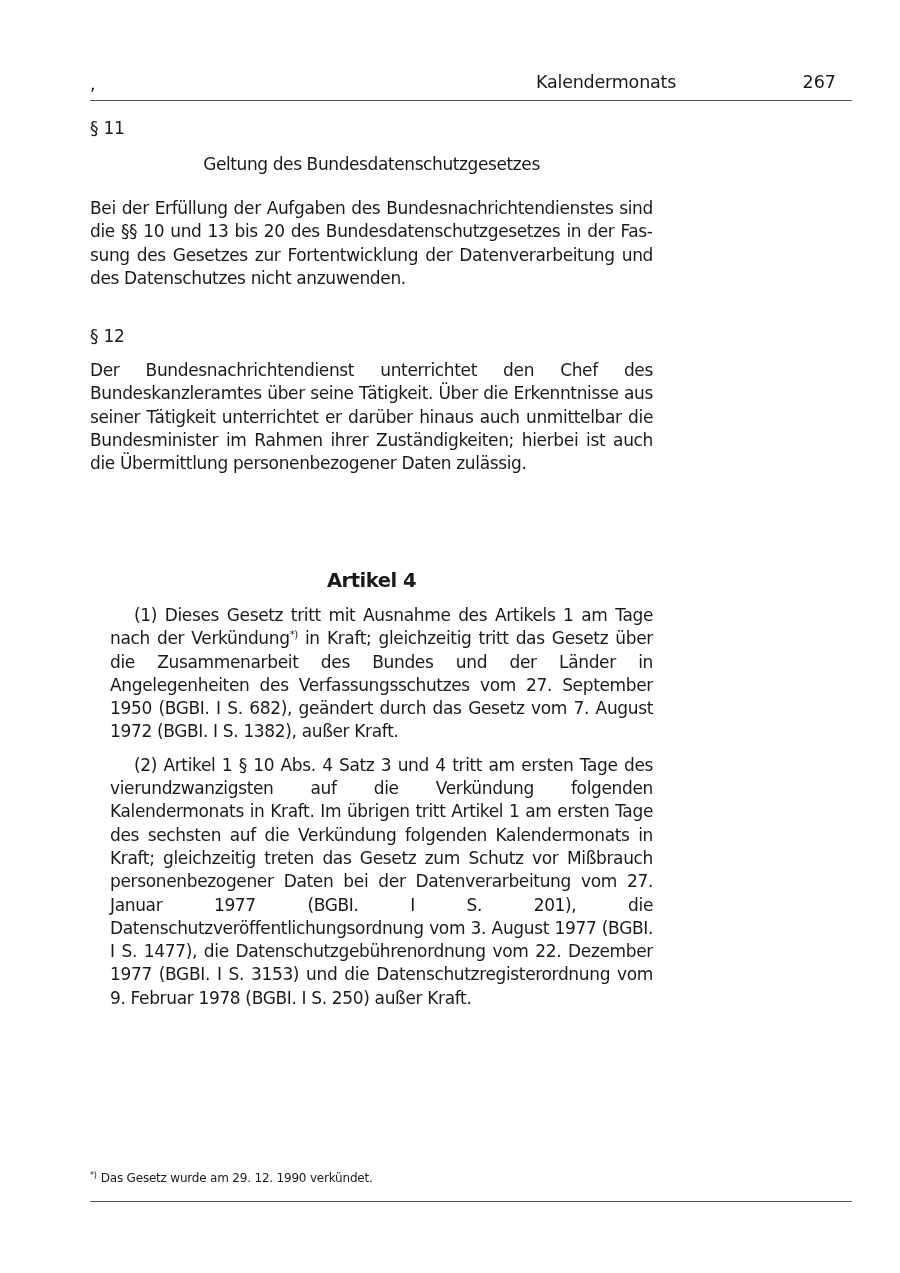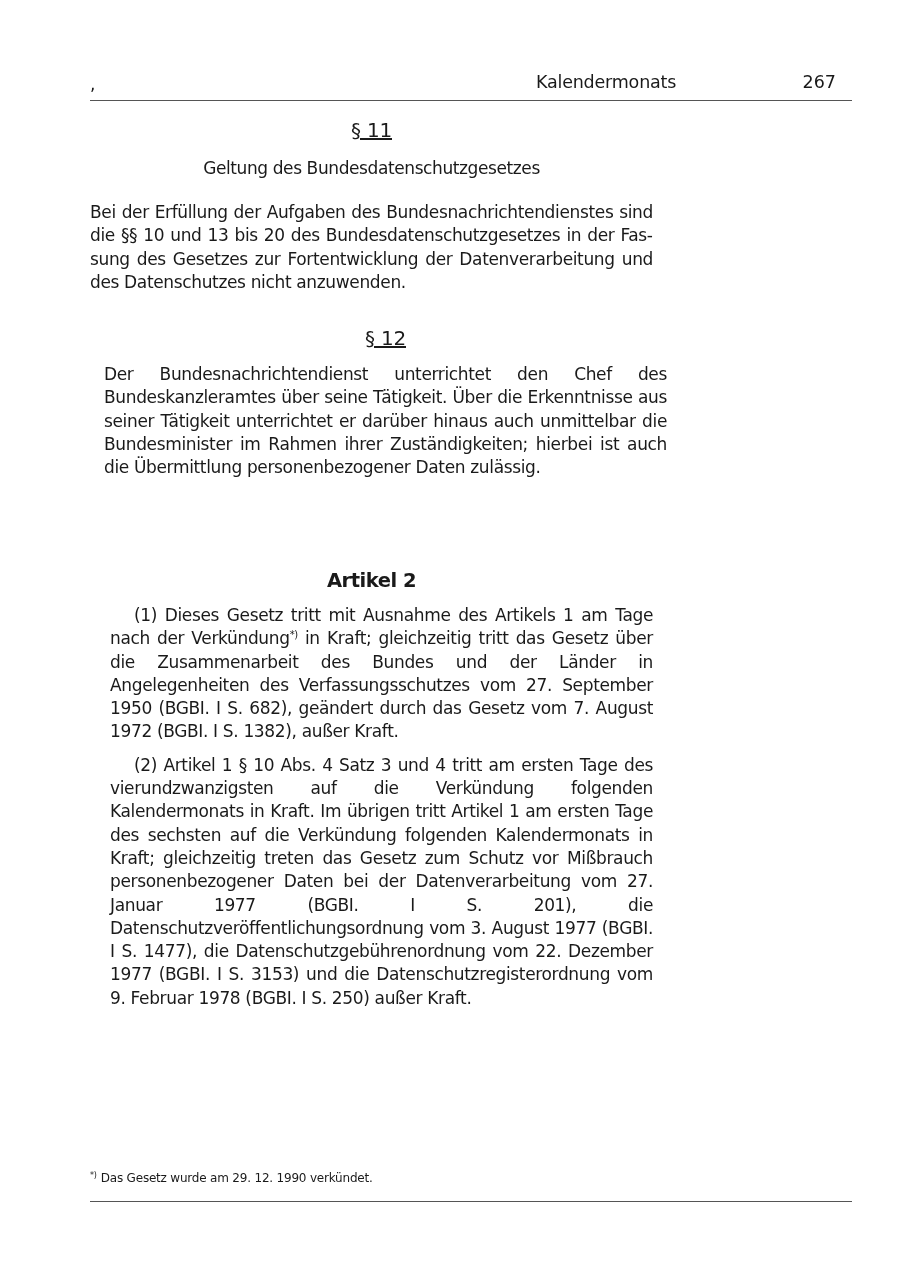--- a/index.html
+++ b/index.html
@@ -9,21 +9,21 @@
     }
     .running-head {
       position: absolute; left: 90px; top: 70px; width: 762px; height: 30px;
       border-bottom: 1px solid #555;
     }
     .rh-mark { position: absolute; left: 0; top: 4px; font-size: 17px; }
     .rh-title { position: absolute; left: 446px; top: 2px; font-size: 17.5px; letter-spacing: -0.2px; }
     .rh-page { position: absolute; right: 16px; top: 2px; font-size: 17.5px; }
 
     .col { position: absolute; left: 90px; width: 563px; }
-    .para-num { text-align: center; font-size: 20px; letter-spacing: -0.2px; text-decoration: underline; }
+    .para-num { text-align: left; font-size: 17px; letter-spacing: -0.2px; }
     .sec-title { text-align: center; font-weight: normal; font-size: 17px; letter-spacing: -0.4px; }
     .art-title { text-align: center; font-weight: bold; font-size: 19.5px; letter-spacing: -0.5px; }
     .body-text {
       font-size: 17px; line-height: 23.3px; text-align: justify; letter-spacing: -0.35px;
       hyphens: manual; word-spacing: 0px;
     }
     .body-text.indent { text-indent: 24px; margin-left: 20px; }
     sup.fn { font-size: 10px; vertical-align: 6px; line-height: 0; }
 
     .footnote {
@@ -40,25 +40,25 @@
   <span class="rh-title">Kalendermonats</span>
   <span class="rh-page">267</span>
 </div>
 
 <div class="col" style="top:118px;">
   <div class="para-num">§ 11</div>
   <div class="sec-title" style="margin-top:16px;">Geltung des Bundesdatenschutzgesetzes</div>
   <div class="body-text" style="margin-top:23px;">Bei der Erfüllung der Aufgaben des Bundesnachrichtendienstes sind die §§ 10 und 13 bis 20 des Bundesdatenschutzgesetzes in der Fas­sung des Gesetzes zur Fortentwicklung der Datenverarbeitung und des Datenschutzes nicht anzuwenden.</div>
 </div>
 
-<div class="col" style="top:326px;margin-left:14px;">
+<div class="col" style="top:326px;">
   <div class="para-num">§ 12</div>
   <div class="body-text" style="margin-top:13px;">Der Bundesnachrichtendienst unterrichtet den Chef des Bundeskanz­leramtes über seine Tätigkeit. Über die Erkenntnisse aus seiner Tätig­keit unterrichtet er darüber hinaus auch unmittelbar die Bundesmini­ster im Rahmen ihrer Zuständigkeiten; hierbei ist auch die Übermitt­lung personenbezogener Daten zulässig.</div>
 </div>
 
 <div class="col" style="top:569px;">
-  <div class="art-title">Artikel 2</div>
+  <div class="art-title">Artikel 4</div>
   <div class="body-text indent" style="margin-top:12px;"><span>(1) Dieses Gesetz tritt mit Ausnahme des Artikels 1 am Tage nach der Verkündung</span><sup class="fn">*)</sup><span> in Kraft; gleichzeitig tritt das Gesetz über die Zusam­menarbeit des Bundes und der Länder in Angelegenheiten des Ver­fassungsschutzes vom 27. September 1950 (BGBI. I S. 682), geän­dert durch das Gesetz vom 7. August 1972 (BGBI. I S. 1382), außer Kraft.</span></div>
   <div class="body-text indent" style="margin-top:10px;">(2) Artikel 1 § 10 Abs. 4 Satz 3 und 4 tritt am ersten Tage des vier­undzwanzigsten auf die Verkündung folgenden Kalendermonats in Kraft. Im übrigen tritt Artikel 1 am ersten Tage des sechsten auf die Verkündung folgenden Kalendermonats in Kraft; gleichzeitig treten das Gesetz zum Schutz vor Mißbrauch personenbezogener Daten bei der Datenverarbeitung vom 27. Januar 1977 (BGBI. I S. 201), die Datenschutzveröffentlichungsordnung vom 3. August 1977 (BGBI. I S. 1477), die Datenschutzgebührenordnung vom 22. Dezember 1977 (BGBI. I S. 3153) und die Datenschutzregisterordnung vom 9. Febru­ar 1978 (BGBI. I S. 250) außer Kraft.</div>
 </div>
 
 <div class="footnote"><sup>*)</sup><span>Das Gesetz wurde am 29. 12. 1990 verkündet.</span></div>
 <div class="foot-rule"></div>
 
 </body></html>

